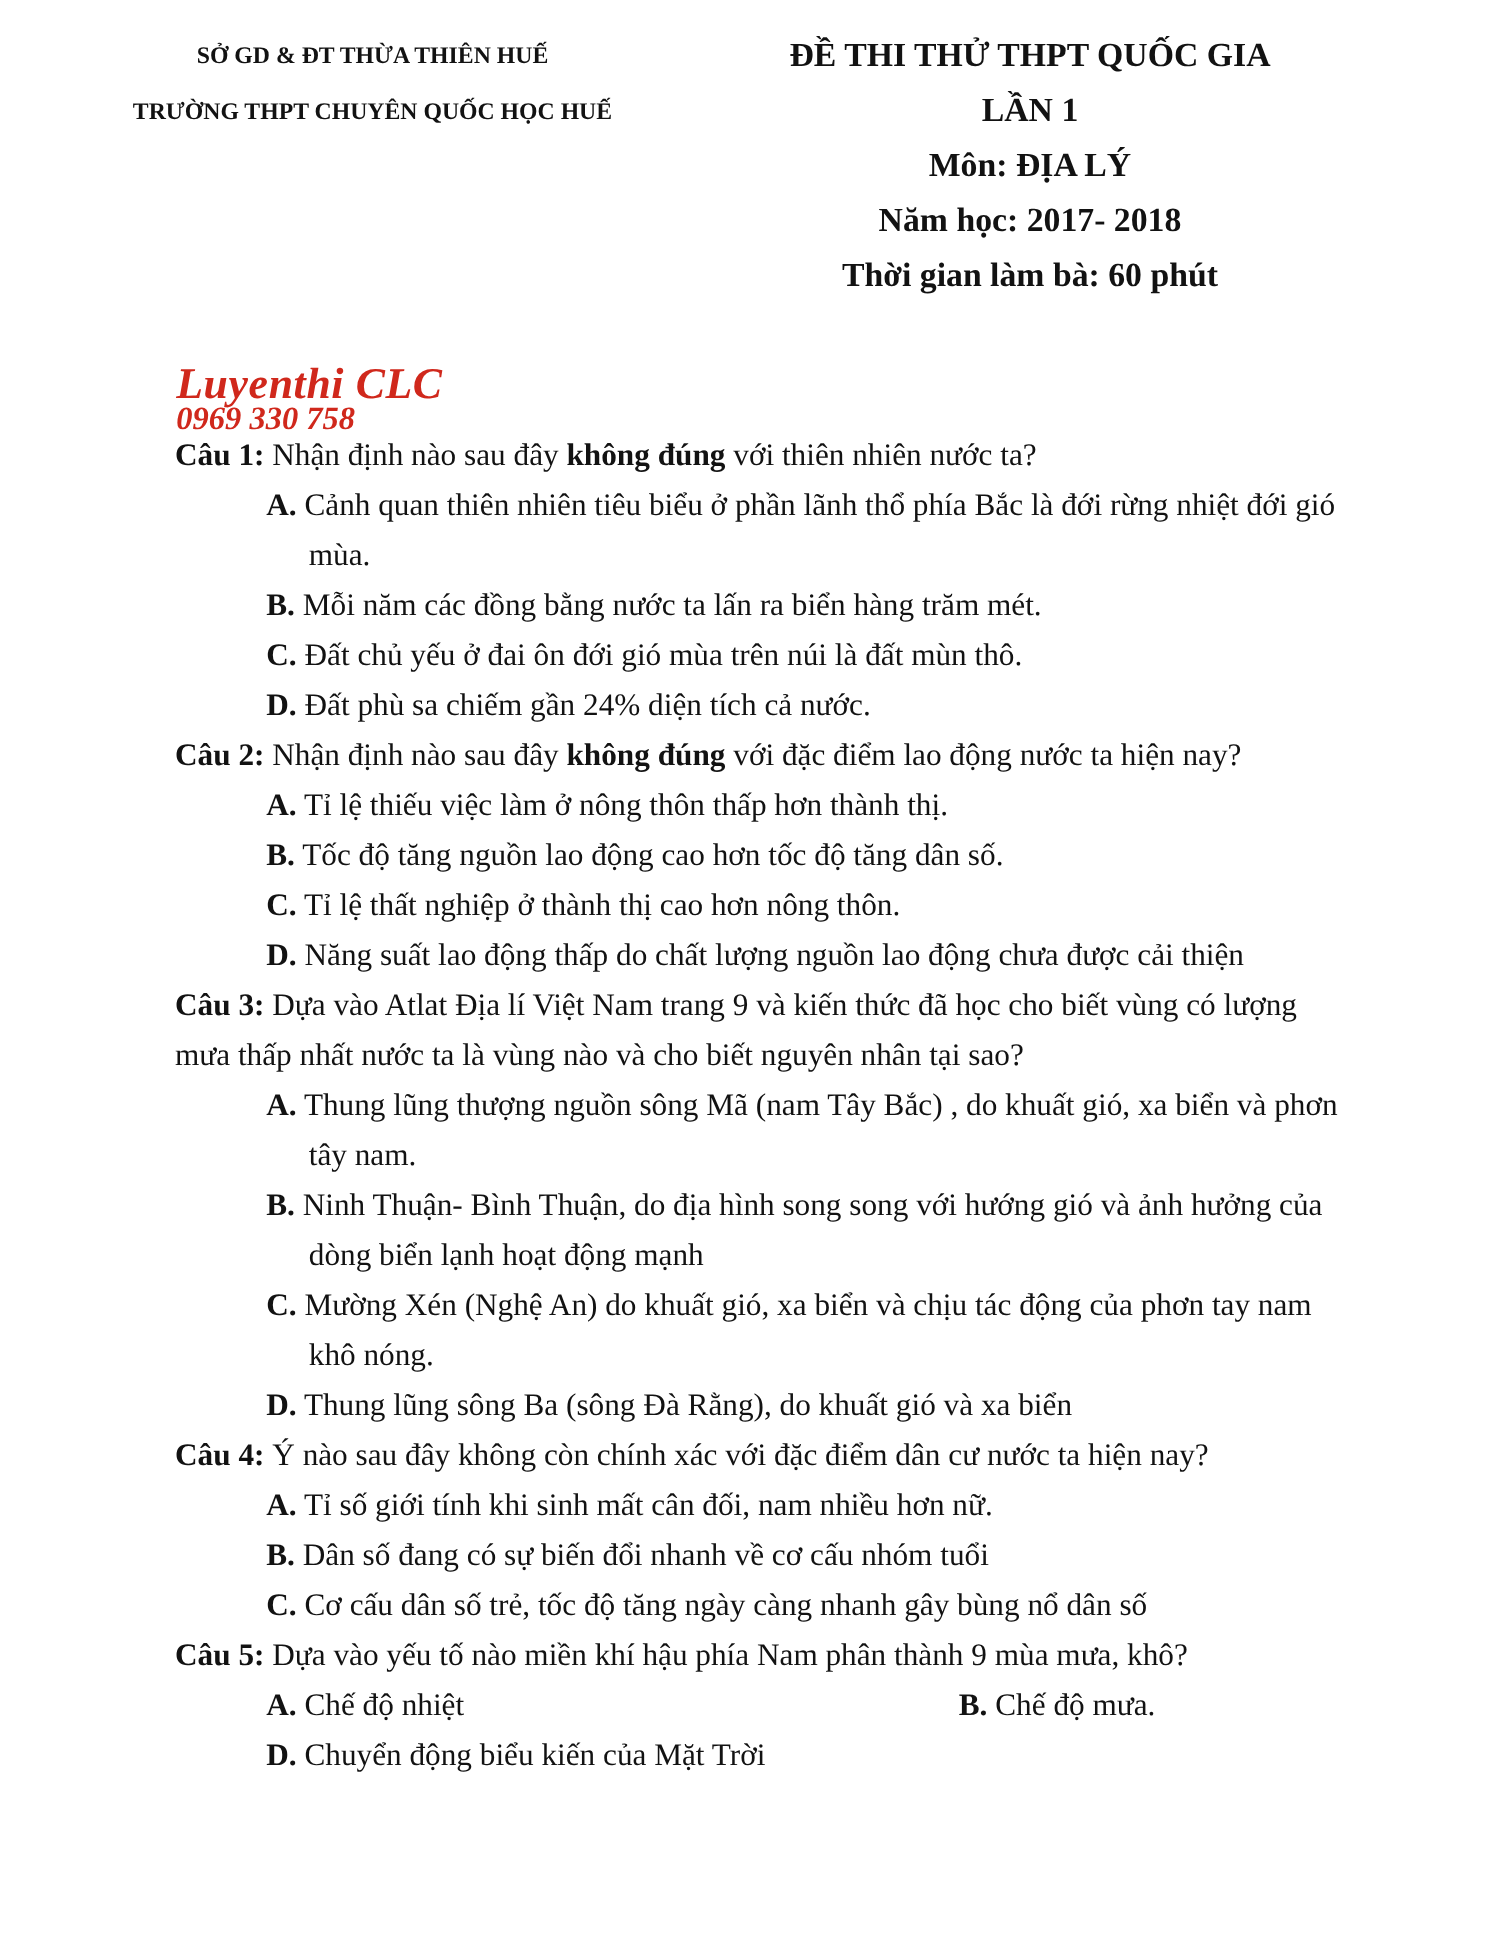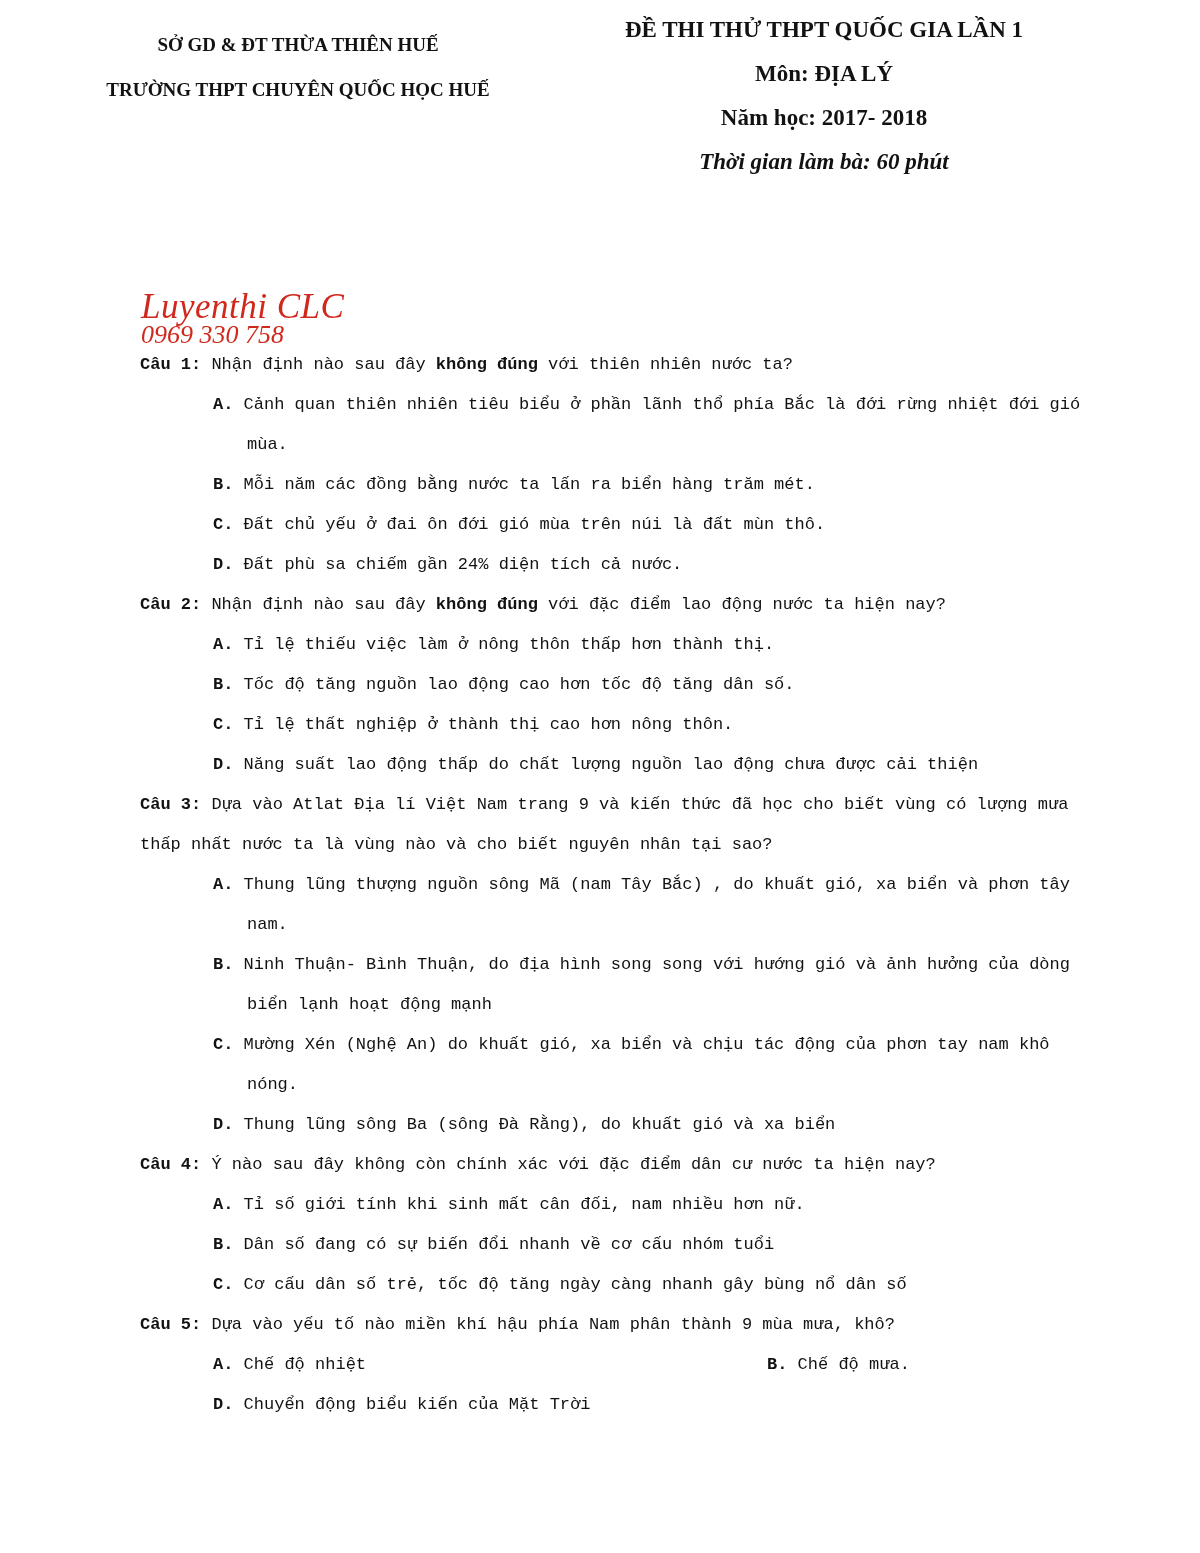--- a/index.html
+++ b/index.html
@@ -11,35 +11,35 @@
     font-family:"Liberation Serif","DejaVu Serif",serif;
     color:#121212;
     overflow:hidden;
   }
   
   .header-left{
     position:absolute; top:22px; left:88px; width:420px;
     text-align:center; font-weight:700; font-size:19px; line-height:45px;
   }
   .header-right{
-    position:absolute; top:8px; left:618px; width:412px;
-    text-align:center; font-weight:700; font-size:23px; line-height:44px;
+    position:absolute; top:22px; left:618px; width:412px;
+    text-align:center; font-weight:700; font-size:27px; line-height:44px;
   }
-  .header-right .duration{font-style:italic;}
+  .header-right .duration{}
   
   .logo{
     position:absolute; top:290px; left:141px;
-    color:#d0281c; font-style:italic; font-weight:400;
+    color:#d0281c; font-style:italic; font-weight:700;
   }
   .logo .brand{font-size:35px; line-height:33px; letter-spacing:0.5px;}
   .logo .phone{font-size:26px; line-height:24px; }
   
   .body{
     position:absolute; top:345px; left:140px; width:941px;
-    font-size:17px; line-height:40px;font-family:Liberation Mono, monospace;
+    font-size:25px; line-height:40px;
   }
   .qline{margin:0;}
   .qlabel{font-weight:700;}
   .qbold{font-weight:700;}
   .opt{margin:0; padding-left:107px; text-indent:-34px;}
   .opt b{font-weight:700;}
   .opt-row{display:flex;}
   .opt-row .opt:first-child{flex:0 0 447px; width:447px;}
 </style>
 </head>

